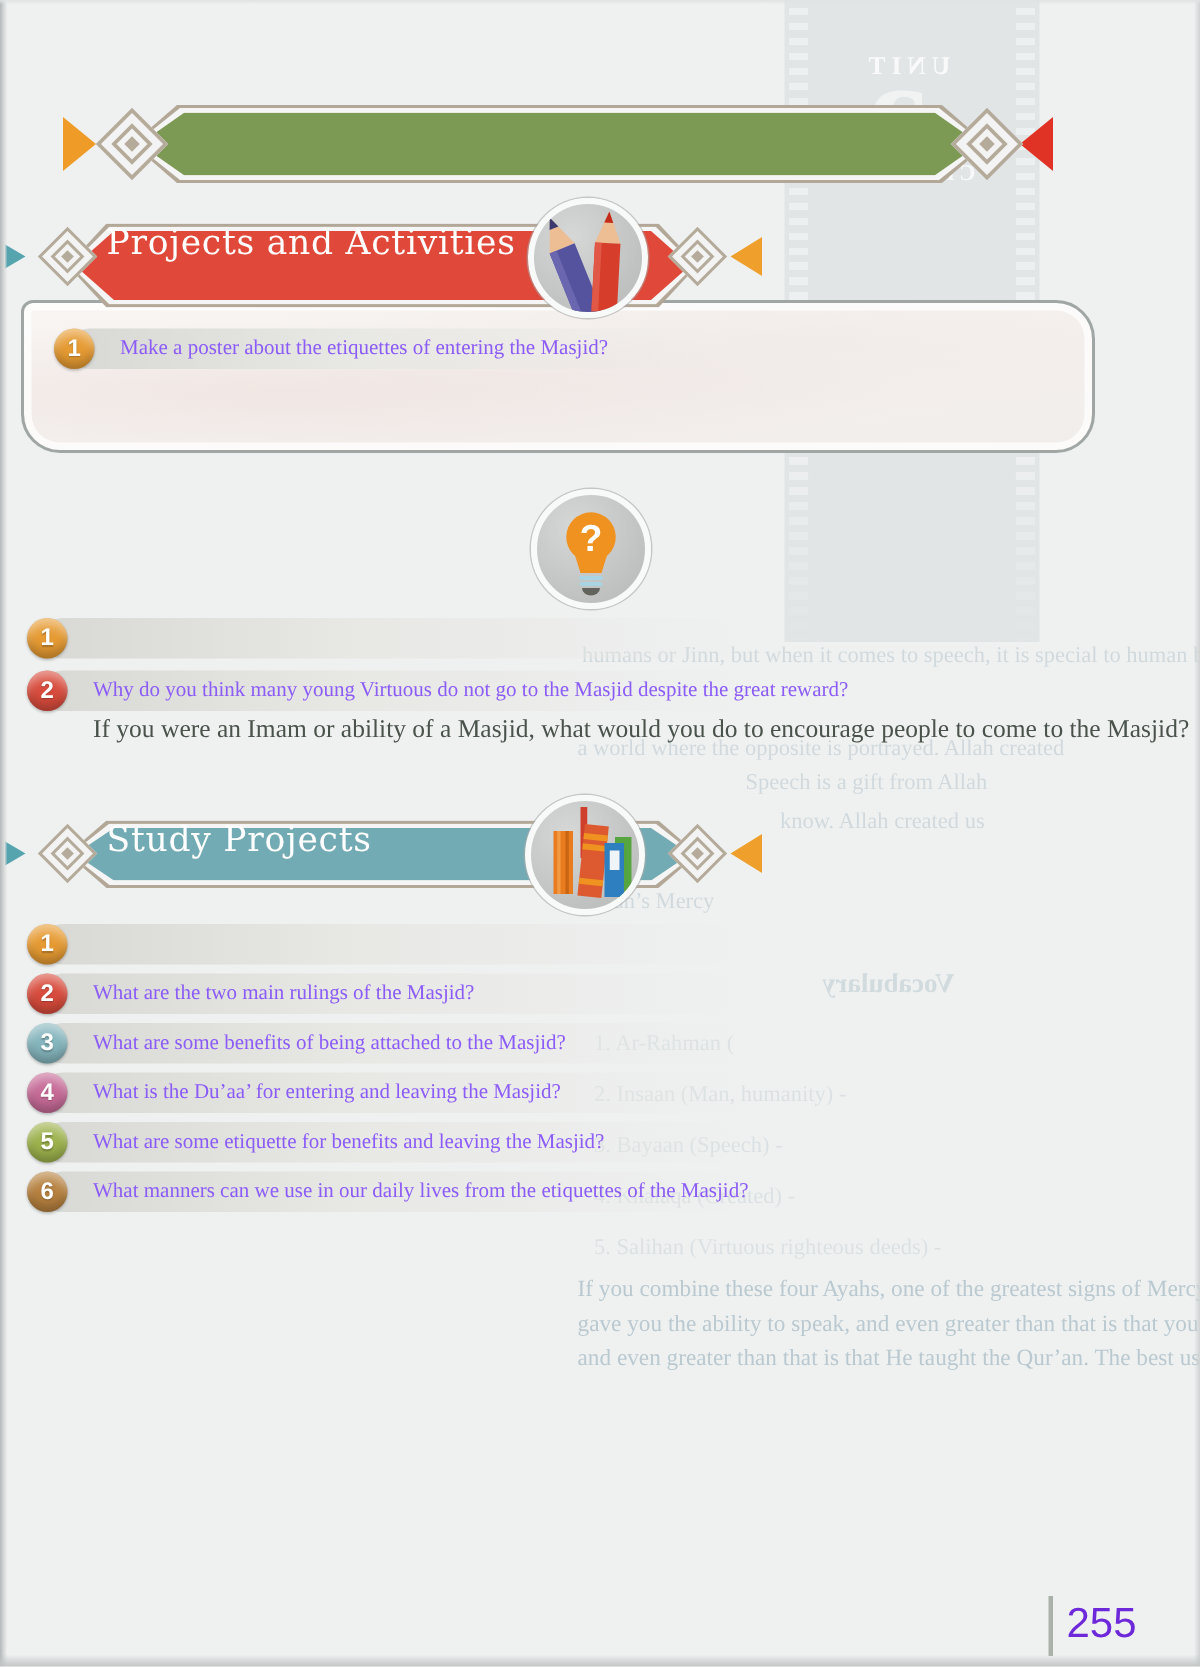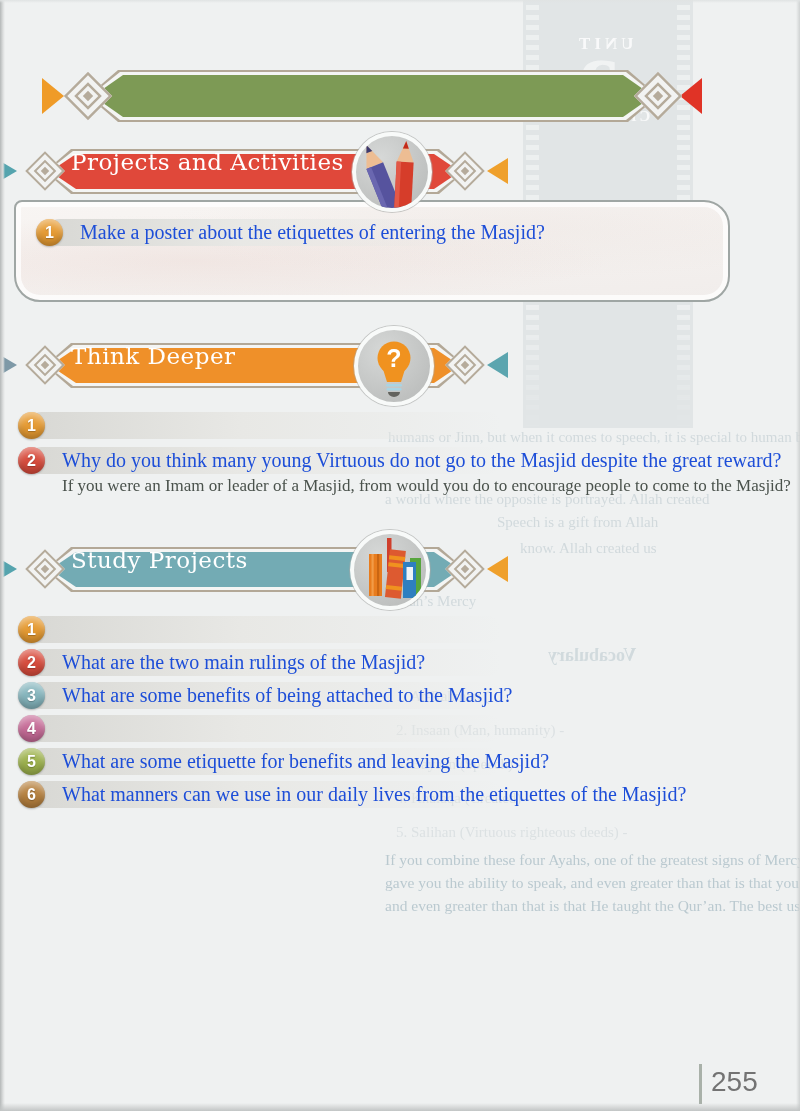--- a/index.html
+++ b/index.html
@@ -71,35 +71,35 @@
 
   
   .qrow { position:absolute; display:flex; align-items:center; gap:17px; z-index:2; height:27px; }
   .qrow::before { content:""; position:absolute; left:10px; top:0; height:27px; width:var(--pillw,474px);
     border-radius:14px; z-index:0;
     background:linear-gradient(90deg,#d8d8d4 0%, #e8e8e5 45%, rgba(232,232,229,0) 100%); }
   .qnum { position:relative; z-index:1; width:27px; height:27px; border-radius:50%; flex:0 0 27px;
     font:bold 16px/27px "Liberation Sans",sans-serif; text-align:center; color:#fff;
     text-shadow:0 1px 1px rgba(0,0,0,.25);
     box-shadow:inset 0 8px 8px -4px rgba(255,255,255,.5), inset 0 -8px 8px -4px rgba(0,0,0,.28), 0 1px 2px rgba(0,0,0,.25); }
-  .qtext { position:relative; z-index:1; font-size:20px; color:#1d4ed8; white-space:nowrap; }
+  .qtext { position:relative; z-index:1; font-size:14px; color:#8b5cf6; white-space:nowrap; }
   .qtext2 { position:absolute; z-index:2; font-size:17px; color:#4a524c; white-space:nowrap; }
 
   
   .activity-box { position:absolute; left:14px; top:200px; width:716px; height:102px;
     border:2.5px solid #9fa6a4; border-radius:8px 26px 26px 26px; z-index:1;
     background:
       radial-gradient(ellipse at 25% 60%, rgba(222,180,170,.18), transparent 55%),
       radial-gradient(ellipse at 70% 25%, rgba(215,195,185,.12), transparent 50%),
       linear-gradient(175deg,#f8f5f3,#f1edeb);
     box-shadow:inset 0 0 0 5px rgba(255,255,255,.75); }
 
   
   .pg-line { position:absolute; left:699px; top:1064px; width:2.5px; height:40px; background:#a9b1a9; z-index:1; }
-  .pg-num  { position:absolute; left:711px; top:1066px; font:28px "Liberation Sans",sans-serif; color:#737373; z-index:1; }
+  .pg-num  { position:absolute; left:711px; top:1066px; font:28px "Liberation Sans",sans-serif; color:#6d28d9; z-index:1; }
 </style>
 </head>
 <body>
 
 <div id="page">
 
   <div class="ghost-band"></div>
   <div class="lace" style="left:526px;"></div>
   <div class="lace" style="left:677px;"></div>
   <div class="ghost mirror g-unit">UNIT</div>
@@ -131,21 +131,21 @@
         <span class="orn-sq2"></span>
         <span class="orn-dot"></span>
       </div>
     <div class="orn orn-lg" style="right:-18px; top:8px;">
         <span class="orn-sq"></span>
         <span class="orn-sq2"></span>
         <span class="orn-dot"></span>
       </div>
   </div>
 
-  <div class="ribwrap" style="left:45px; top:149px; width:420px; height:45px;">
+  <div class="ribwrap" style="left:45px; top:149px; width:420px; height:56px;">
     <span class="tri tri-s-left" style="border-left-color: rgb(85, 164, 174);"></span>
     <span class="tri tri-s-right" style="border-right-color: rgb(239, 160, 44);"></span>
     <div class="rib-l1"></div>
     <div class="rib-l2"></div>
     <div class="rib-l3" style="background: rgb(224, 72, 58);"></div>
     <span class="rib-label">Projects and Activities</span>
     <div class="orn" style="left:-18px; top:4px;">
         <span class="orn-sq"></span>
         <span class="orn-sq2"></span>
         <span class="orn-dot"></span>
@@ -171,56 +171,38 @@
         <rect x="-8.5" y="-22" width="4.5" height="46" fill="#e25847"></rect>
       </g>
     </svg>
   </div>
   <div class="activity-box"></div>
   <div class="qrow" style="left:36px; top:219px; --pillw:430px;">
     <span class="qnum" style="background: rgb(230, 155, 51);">1</span>
     <span class="qtext">Make a poster about the etiquettes of entering the Masjid?</span>
   </div>
 
-  <div class="ribwrap" style="left:45px; top:343px; width:420px; height:45px;">
-    <span class="tri tri-s-left" style="border-left-color: rgb(126, 153, 167);"></span>
-    <span class="tri tri-s-right" style="border-right-color: rgb(91, 165, 175);"></span>
-    <div class="rib-l1"></div>
-    <div class="rib-l2"></div>
-    <div class="rib-l3" style="background: rgb(239, 144, 41);"></div>
-    <span class="rib-label">Think Deeper</span>
-    <div class="orn" style="left:-18px; top:4px;">
-        <span class="orn-sq"></span>
-        <span class="orn-sq2"></span>
-        <span class="orn-dot"></span>
-      </div>
-    <div class="orn" style="right:-18px; top:4px;">
-        <span class="orn-sq"></span>
-        <span class="orn-sq2"></span>
-        <span class="orn-dot"></span>
-      </div>
-  </div>
   <div class="icon-circle" style="left:354px; top:326px;">
     <svg viewBox="0 0 72 72" width="72" height="72">
       <circle cx="36" cy="28" r="16.5" fill="#f0921f"></circle>
       <path d="M24,36 L48,36 L43,52 L29,52 Z" fill="#f0921f"></path>
       <text x="36" y="37" text-anchor="middle" font-family="Liberation Sans, sans-serif" font-size="25" font-weight="bold" fill="#ffffff">?</text>
       <rect x="28" y="54" width="16" height="2.6" rx="1.3" fill="#a8d4e4"></rect>
       <rect x="28.5" y="58" width="15" height="2.6" rx="1.3" fill="#a8d4e4"></rect>
       <path d="M30,62 h12 a6,5 0 0 1 -12,0 z" fill="#63635e"></path>
     </svg>
   </div>
   <div class="qrow" style="left:18px; top:412px;">
     <span class="qnum" style="background: rgb(230, 155, 51);">1</span>
   </div>
   <div class="qrow" style="left:18px; top:447px;">
     <span class="qnum" style="background: rgb(216, 76, 61);">2</span>
     <span class="qtext">Why do you think many young Virtuous do not go to the Masjid despite the great reward?</span>
   </div>
-  <div class="qtext2" style="left:62px; top:476px;">If you were an Imam or leader of a Masjid, from would you do to encourage people to come to the Masjid?</div>
+  <div class="qtext2" style="left:62px; top:476px;">If you were an Imam or ability of a Masjid, what would you do to encourage people to come to the Masjid?</div>
 
   <div class="ribwrap" style="left:45px; top:547px; width:420px; height:45px;">
     <span class="tri tri-s-left" style="border-left-color: rgb(85, 164, 174);"></span>
     <span class="tri tri-s-right" style="border-right-color: rgb(239, 160, 44);"></span>
     <div class="rib-l1"></div>
     <div class="rib-l2"></div>
     <div class="rib-l3" style="background: rgb(115, 171, 180);"></div>
     <span class="rib-label">Study Projects</span>
     <div class="orn" style="left:-18px; top:4px;">
         <span class="orn-sq"></span>
@@ -256,20 +238,21 @@
   <div class="qrow" style="left:18px; top:649px;">
     <span class="qnum" style="background: rgb(216, 76, 61);">2</span>
     <span class="qtext">What are the two main rulings of the Masjid?</span>
   </div>
   <div class="qrow" style="left:18px; top:682px;">
     <span class="qnum" style="background: rgb(133, 181, 189);">3</span>
     <span class="qtext">What are some benefits of being attached to the Masjid?</span>
   </div>
   <div class="qrow" style="left:18px; top:715px;">
     <span class="qnum" style="background: rgb(198, 107, 151);">4</span>
+    <span class="qtext">What is the Du’aa’ for entering and leaving the Masjid?</span>
   </div>
   <div class="qrow" style="left:18px; top:748px;">
     <span class="qnum" style="background: rgb(157, 178, 77);">5</span>
     <span class="qtext">What are some etiquette for benefits and leaving the Masjid?</span>
   </div>
   <div class="qrow" style="left:18px; top:781px;">
     <span class="qnum" style="background: rgb(182, 129, 63);">6</span>
     <span class="qtext">What manners can we use in our daily lives from the etiquettes of the Masjid?</span>
   </div>
 

